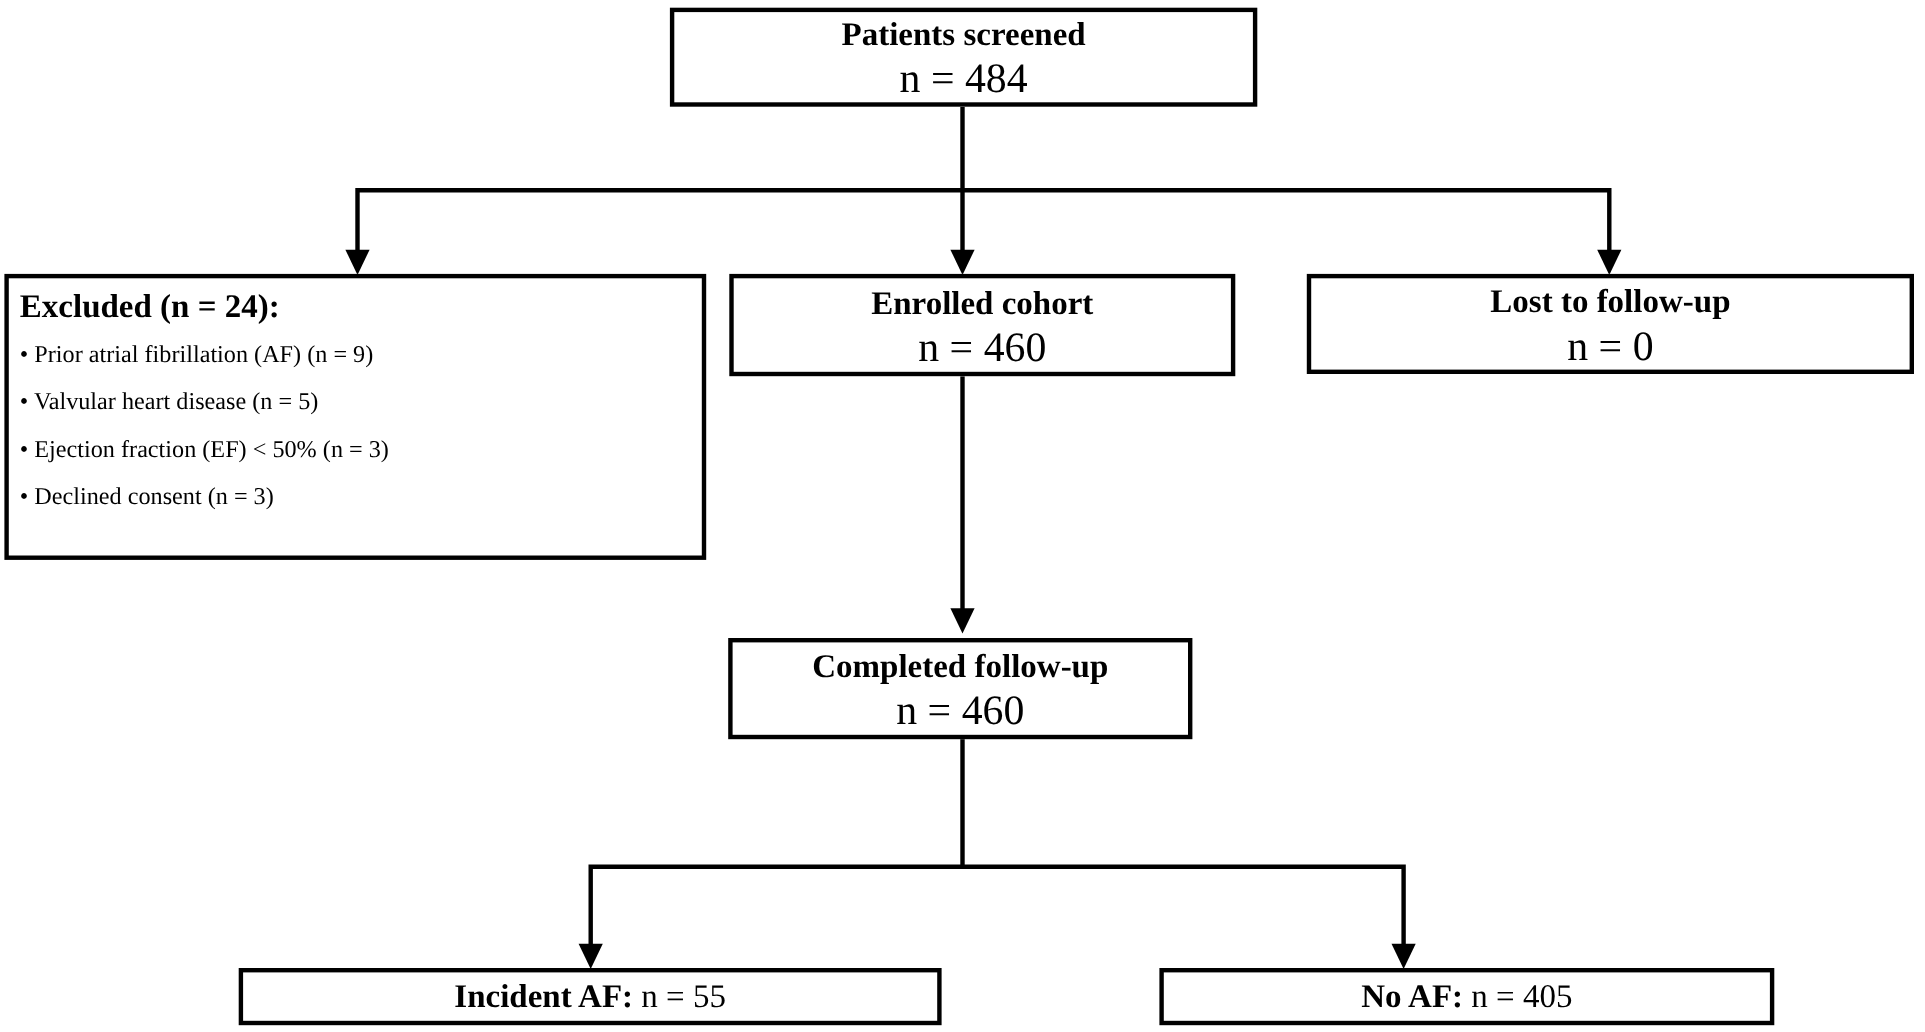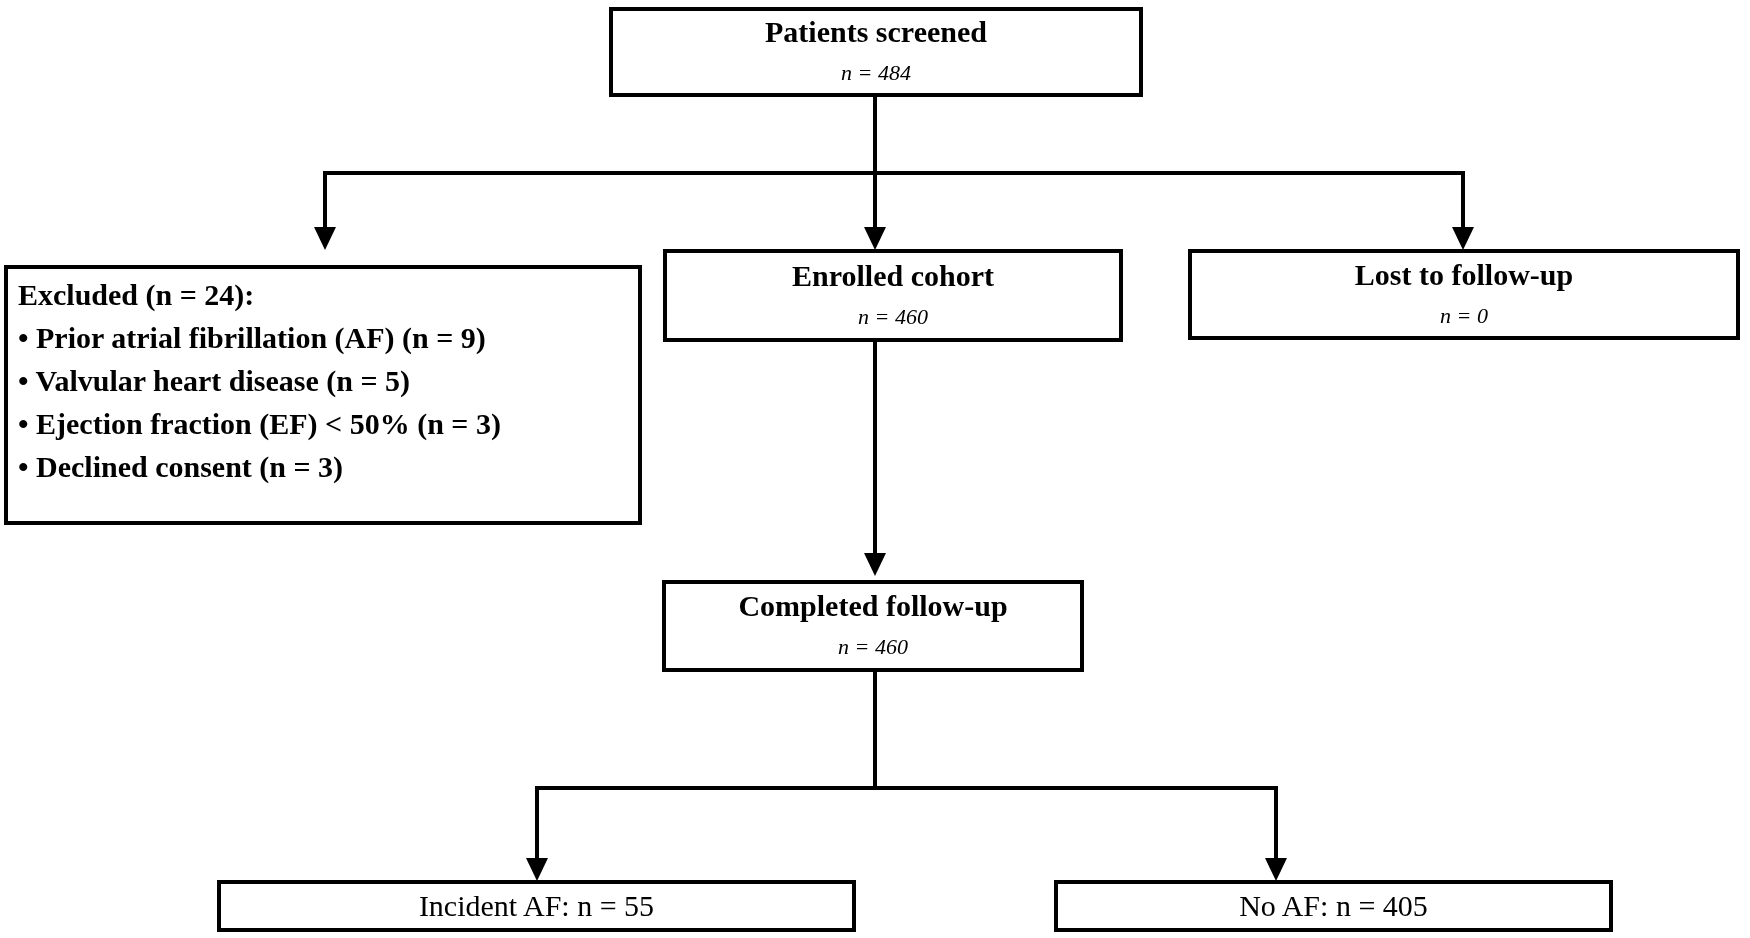--- a/index.html
+++ b/index.html
@@ -33,54 +33,52 @@
     justify-content: center;
     align-items: center;
     text-align: center;
   }
   .box .title {
     font-weight: bold;
     font-size: 30px;
     line-height: 41px;
   }
   .box .count {
-    font-size: 22px;
+    font-size: 38px;
     line-height: 41px;
-    font-style: italic;
   }
   .box.single-line {
     flex-direction: row;
     font-size: 30px;
     line-height: 30px;
     white-space: pre;
   }
   .box.single-line .bold-part {
-    font-weight: normal;
+    font-weight: bold;
   }
   .box.list-box {
     justify-content: flex-start;
     align-items: flex-start;
     text-align: left;
     padding: 4px 10px 2px 10px;
   }
   .box.list-box .list-header {
     font-weight: bold;
     font-size: 30px;
     line-height: 43px;
   }
   .box.list-box ul {
     list-style: none;
     margin: 0;
     padding: 0;
   }
   .box.list-box li {
-    font-size: 30px;
+    font-size: 22px;
     line-height: 43px;
     white-space: pre;
-    font-weight: bold;
   }
 </style>
 </head>
 <body>
 
 <div class="canvas">
 
   <svg class="connectors" viewBox="0 0 1750 938" xmlns="http://www.w3.org/2000/svg">
 
     <path d="M875 97 V231 M323 173 H1465 M325 171 V231 M1463 171 V231" stroke="#000000" stroke-width="4" fill="none"></path>
@@ -94,21 +92,21 @@
     <path d="M875 667 V788 M535 788 H1278 M537 786 V861 M1276 786 V861" stroke="#000000" stroke-width="4" fill="none"></path>
     <polygon points="526,858 548,858 537,881" fill="#000000"></polygon>
     <polygon points="1265,858 1287,858 1276,881" fill="#000000"></polygon>
   </svg>
 
   <div class="box" style="left:609px; top:7px; width:534px; height:90px;">
     <div class="title">Patients screened</div>
     <div class="count">n = 484</div>
   </div>
 
-  <div class="box list-box" style="left:4px; top:249px; width:638px; height:260px;margin-top:16px;">
+  <div class="box list-box" style="left:4px; top:249px; width:638px; height:260px;">
     <div class="list-header">Excluded (n = 24):</div>
     <ul>
       <li><span>•</span> <span>Prior atrial fibrillation (AF) (n = 9)</span></li>
       <li><span>•</span> <span>Valvular heart disease (n = 5)</span></li>
       <li><span>•</span> <span>Ejection fraction (EF) &lt; 50% (n = 3)</span></li>
       <li><span>•</span> <span>Declined consent (n = 3)</span></li>
     </ul>
   </div>
 
   <div class="box" style="left:663px; top:249px; width:460px; height:93px;">

